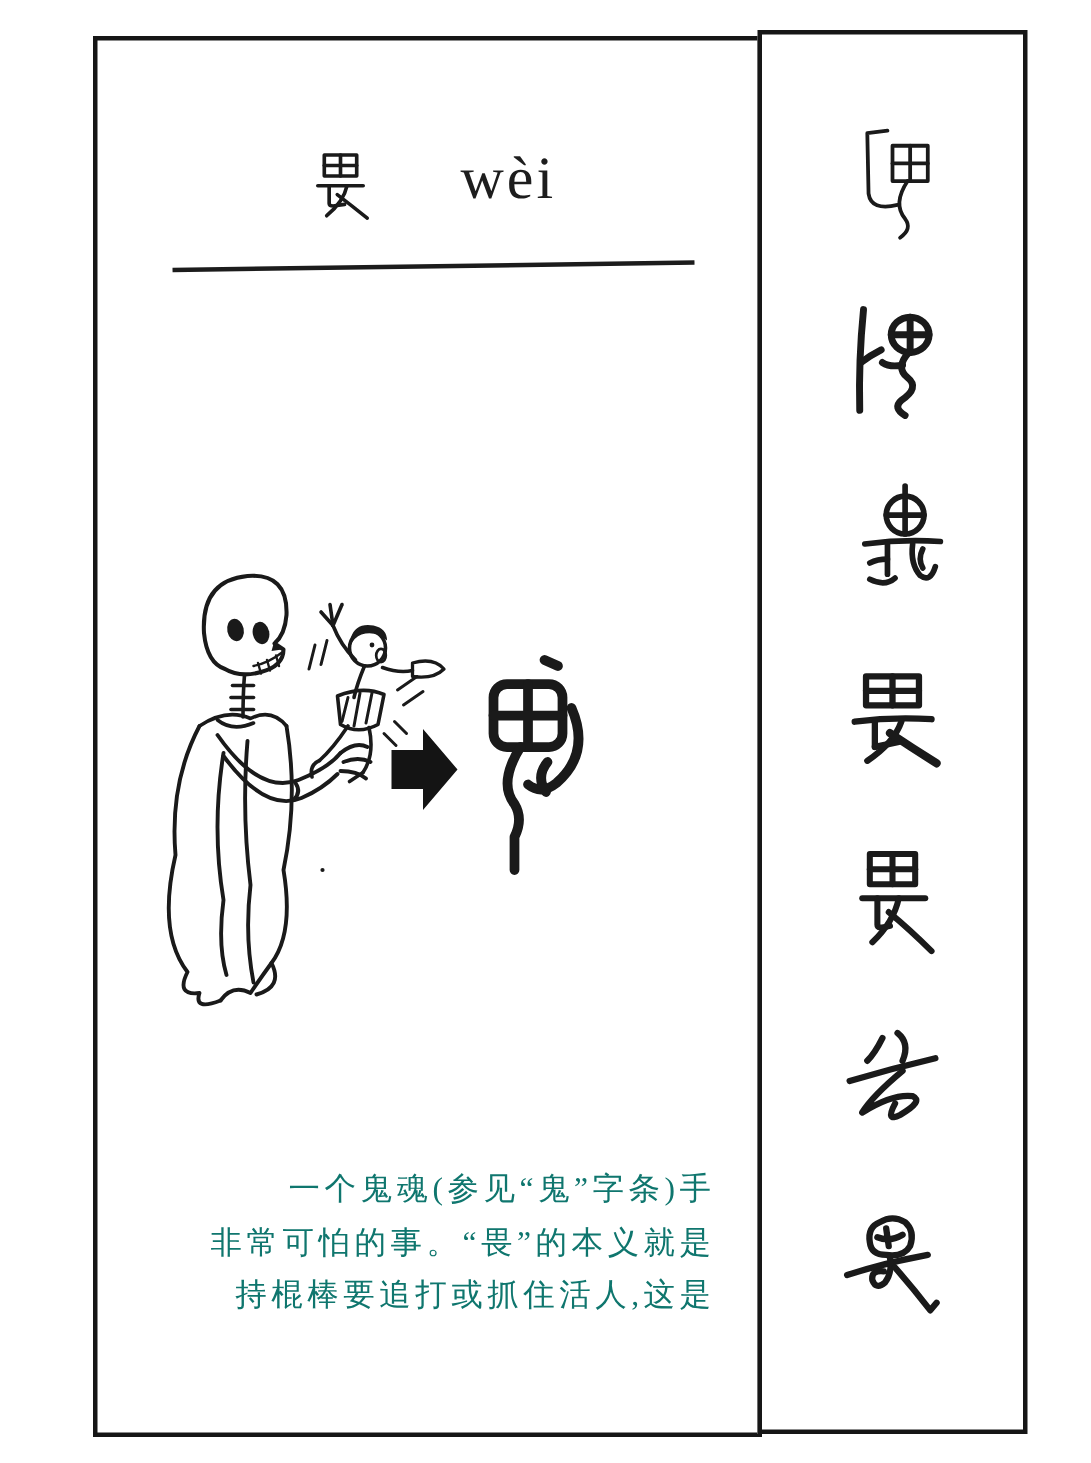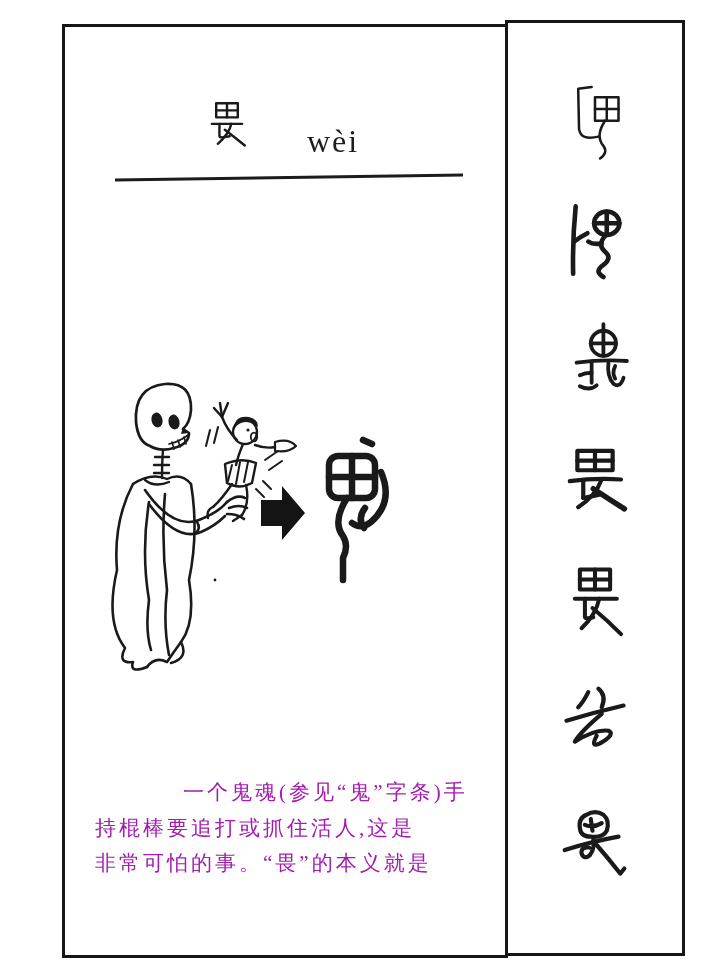--- a/index.html
+++ b/index.html
@@ -6,26 +6,26 @@
   body{
     width:727px;height:975px;position:relative;overflow:hidden;
     font-family:"Liberation Serif","DejaVu Serif",serif;color:#1a1a1a;
   }
   .panel{position:absolute;box-sizing:border-box;border:3px solid #161616;background:#ffffff;}
   #main-panel{left:62px;top:24px;width:446px;height:934px;}
   #etym-sidebar{left:505px;top:20px;width:180px;height:936px;display:flex;flex-direction:column;align-items:center;padding-top:52px;gap:33px;}
   .sr{position:absolute;width:1px;height:1px;overflow:hidden;clip:rect(0 0 0 0);white-space:nowrap;}
   
   .title-glyph{position:absolute;left:135px;top:70px;width:54px;height:58px;}
-  .pinyin{position:absolute;left:242px;top:96px;font-size:32px;letter-spacing:2px;color:#1d1d1d;}
+  .pinyin{position:absolute;left:242px;top:68px;font-size:40px;letter-spacing:2px;color:#1d1d1d;}
   .title-rule{position:absolute;left:50px;top:149px;width:348px;height:2.5px;background:#1c1c1c;transform:rotate(-0.8deg);}
   
   .illustration{position:absolute;left:28px;top:345px;width:344px;height:302px;}
   
-  .explanation{position:absolute;left:30px;top:748px;width:382px;font-size:21px;line-height:35.5px;letter-spacing:3px;color:#a21caf;}
+  .explanation{position:absolute;left:30px;top:748px;width:382px;font-size:21px;line-height:35.5px;letter-spacing:3px;color:#0f766e;text-align:right;}
   .explanation .line{white-space:nowrap;}
   .explanation .line.first{padding-left:88px;}
   
   .glyph{width:84px;height:88px;flex:0 0 auto;}
   .glyph svg{width:100%;height:100%;}
   .stroke{fill:none;stroke:#1a1a1a;stroke-linecap:round;stroke-linejoin:round;}
 </style>
 </head>
 <body>
 
@@ -131,22 +131,22 @@
         <path d="M236,105 H282"></path>
       <path d="M270,68 l9,4"></path>
       <path d="M254,126 Q239,150 250,164 Q256,174 250,186 L250,208"></path>
       <path d="M288,100 Q301,130 278,150 Q268,158 259,151"></path>
       <path d="M272,136 Q264,146 271,156"></path>
     </g>
   </svg>
 
   <div class="explanation">
     <div class="line first">一个鬼魂(参见“鬼”字条)手</div>
+    <div class="line">非常可怕的事。“畏”的本义就是</div>
     <div class="line">持棍棒要追打或抓住活人,这是</div>
-    <div class="line">非常可怕的事。“畏”的本义就是</div>
   </div>
 </div>
 
 <div class="panel" id="etym-sidebar">
 
   <div class="glyph" aria-label="oracle-bone-script-form">
     <svg viewBox="0 0 100 100">
         <g class="stroke" stroke-width="3">
       <path d="M46,12 L30,14 L31,62 Q33,76 54,71"></path>
       <path d="M50,24 H78 V52 H50 Z"></path>

